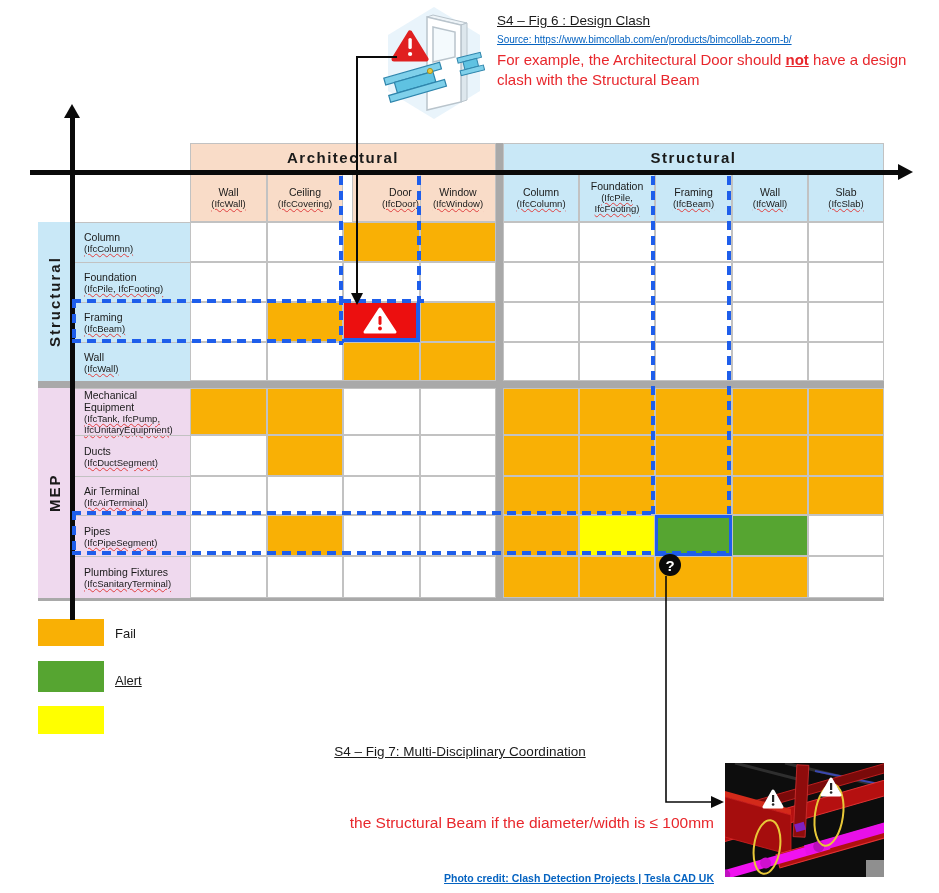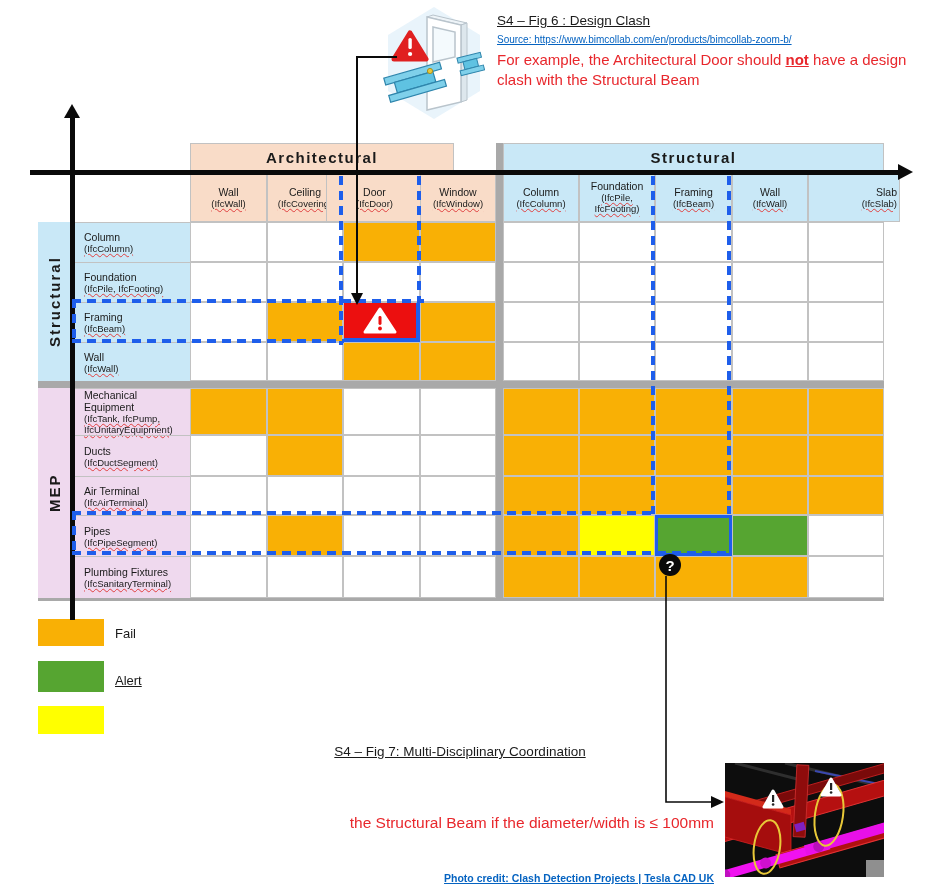--- a/index.html
+++ b/index.html
@@ -96,31 +96,31 @@
   <p class="red-note" style="left:497px;top:50px;width:432px;margin:0;">
     <span>For example, the Architectural Door should </span><b>not</b><span> have a design clash with the Structural Beam</span>
   </p>
 
   <div class="axis" style="left:70px;top:116px;width:5px;height:504px;"></div>
   <div class="ah-up"></div>
   <div class="axis" style="left:30px;top:170px;width:870px;height:5px;"></div>
   <div class="ah-right"></div>
 
   <div id="matrix">
-      <div class="banner g0" style="left: 190px; top: 143px; width: 264px; height: 29px; text-align: right;">Architectural</div>
+      <div class="banner g0" style="left: 190px; top: 143px; width: 306px; height: 29px; text-align: right;">Architectural</div>
       <div class="banner g1" style="left: 503px; top: 143px; width: 381px; height: 29px;">Structural</div>
       <div class="hcell g0" style="left: 190px; top: 172px; width: 77px; height: 50px;">
         <div>Wall</div>
         <div class="ifc">(IfcWall)</div>
       </div>
       <div class="hcell g0" style="left: 267px; top: 172px; width: 76px; height: 50px;">
         <div>Ceiling</div>
         <div class="ifc">(IfcCovering)</div>
       </div>
-      <div class="hcell g0" style="left: 326px; top: 172px; width: 97px; height: 50px;">
+      <div class="hcell g0" style="left: 352px; top: 172px; width: 97px; height: 50px;">
         <div>Door</div>
         <div class="ifc">(IfcDoor)</div>
       </div>
       <div class="hcell g0" style="left: 420px; top: 172px; width: 76px; height: 50px;">
         <div>Window</div>
         <div class="ifc">(IfcWindow)</div>
       </div>
       <div class="hcell g1" style="left: 503px; top: 172px; width: 76px; height: 50px;">
         <div>Column</div>
         <div class="ifc">(IfcColumn)</div>
@@ -130,21 +130,21 @@
         <div class="ifc">(IfcPile, IfcFooting)</div>
       </div>
       <div class="hcell g1" style="left: 655px; top: 172px; width: 77px; height: 50px;">
         <div>Framing</div>
         <div class="ifc">(IfcBeam)</div>
       </div>
       <div class="hcell g1" style="left: 732px; top: 172px; width: 76px; height: 50px;">
         <div>Wall</div>
         <div class="ifc">(IfcWall)</div>
       </div>
-      <div class="hcell g1" style="left: 808px; top: 172px; width: 92px; height: 50px; align-items: flex-end;">
+      <div class="hcell g1" style="left: 808px; top: 172px; width: 76px; height: 50px;">
         <div>Slab</div>
         <div class="ifc">(IfcSlab)</div>
       </div>
       <div class="rgroup rg-s" style="left: 38px; top: 222px; width: 152px; height: 159px;"></div>
       <div class="rgroup rg-m" style="left: 38px; top: 388px; width: 152px; height: 210px;"></div>
       <div class="vlabel" style="left: 38px; top: 222px; width: 32px; height: 159px;">Structural</div>
       <div class="vlabel" style="left: 38px; top: 388px; width: 32px; height: 210px;">MEP</div>
       <div class="rcell" style="left: 75px; top: 222px; width: 115px; height: 40px;">
         <div>Column</div>
         <div class="ifc">(IfcColumn)</div>

